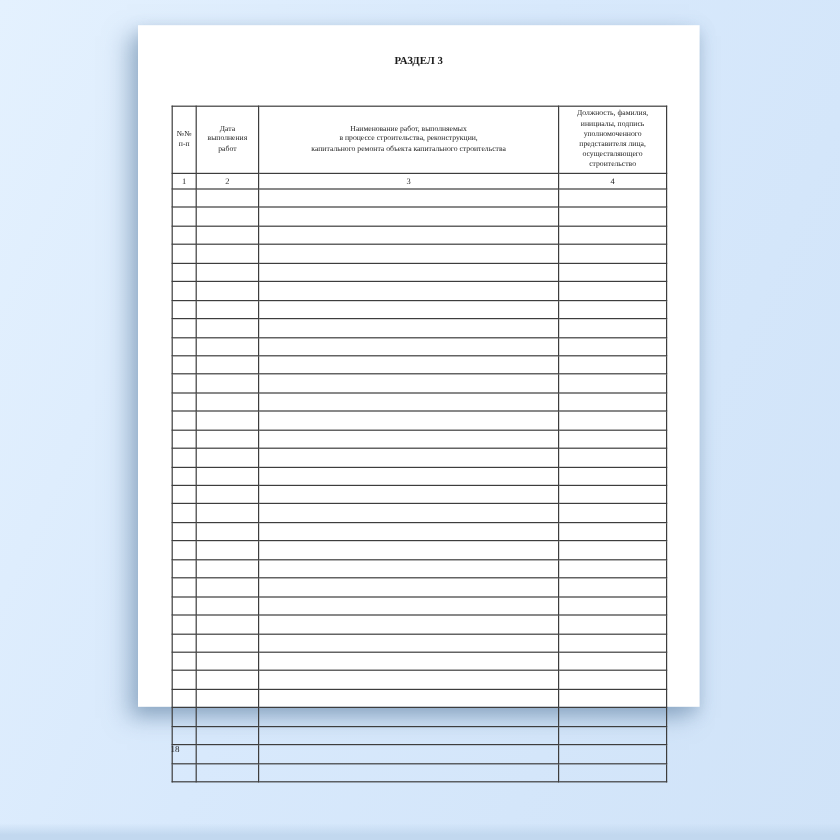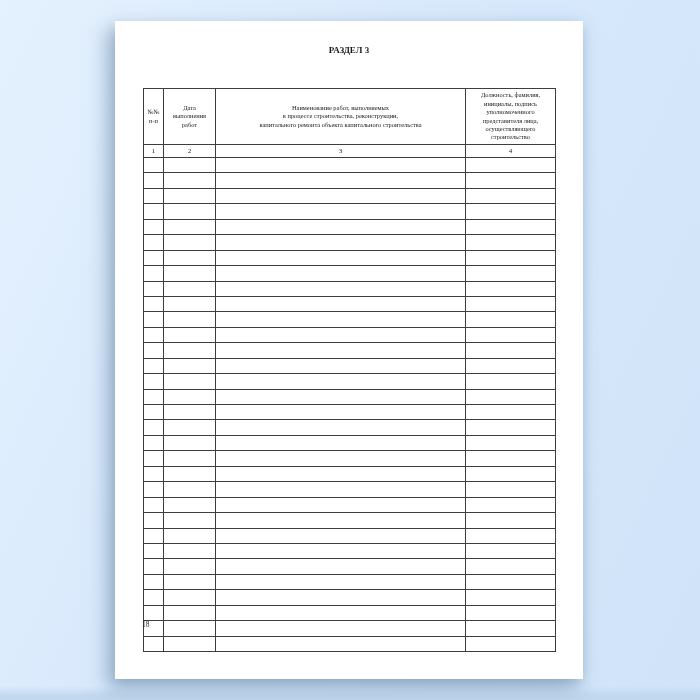--- a/index.html
+++ b/index.html
@@ -19,21 +19,21 @@
   }
   .canvas{
     position:absolute;inset:0;overflow:hidden;
     background:linear-gradient(115deg,var(--background-top) 0%,var(--background-mid) 45%,var(--background-bottom) 100%);
   }
   .bottom-band{
     position:absolute;left:0;right:0;bottom:0;height:14px;
     background:linear-gradient(to bottom, rgba(194,216,239,0) 0%, var(--bottom-band) 70%);
   }
   .page{
-    position:absolute;left:115px;top:21px;width:468px;height:658px;
+    position:absolute;left:115px;top:21px;width:468px;height:568px;
     background:var(--page-background);
     box-shadow:-9px 9px 18px rgba(105,138,170,0.50), 0 5px 12px rgba(105,138,170,0.35);
   }
   .title-block{
     margin:24px 28px 0;text-align:center;
   }
   .section-title{
     font-weight:bold;font-size:9px;line-height:10px;
   }
   .section-subtitle{

